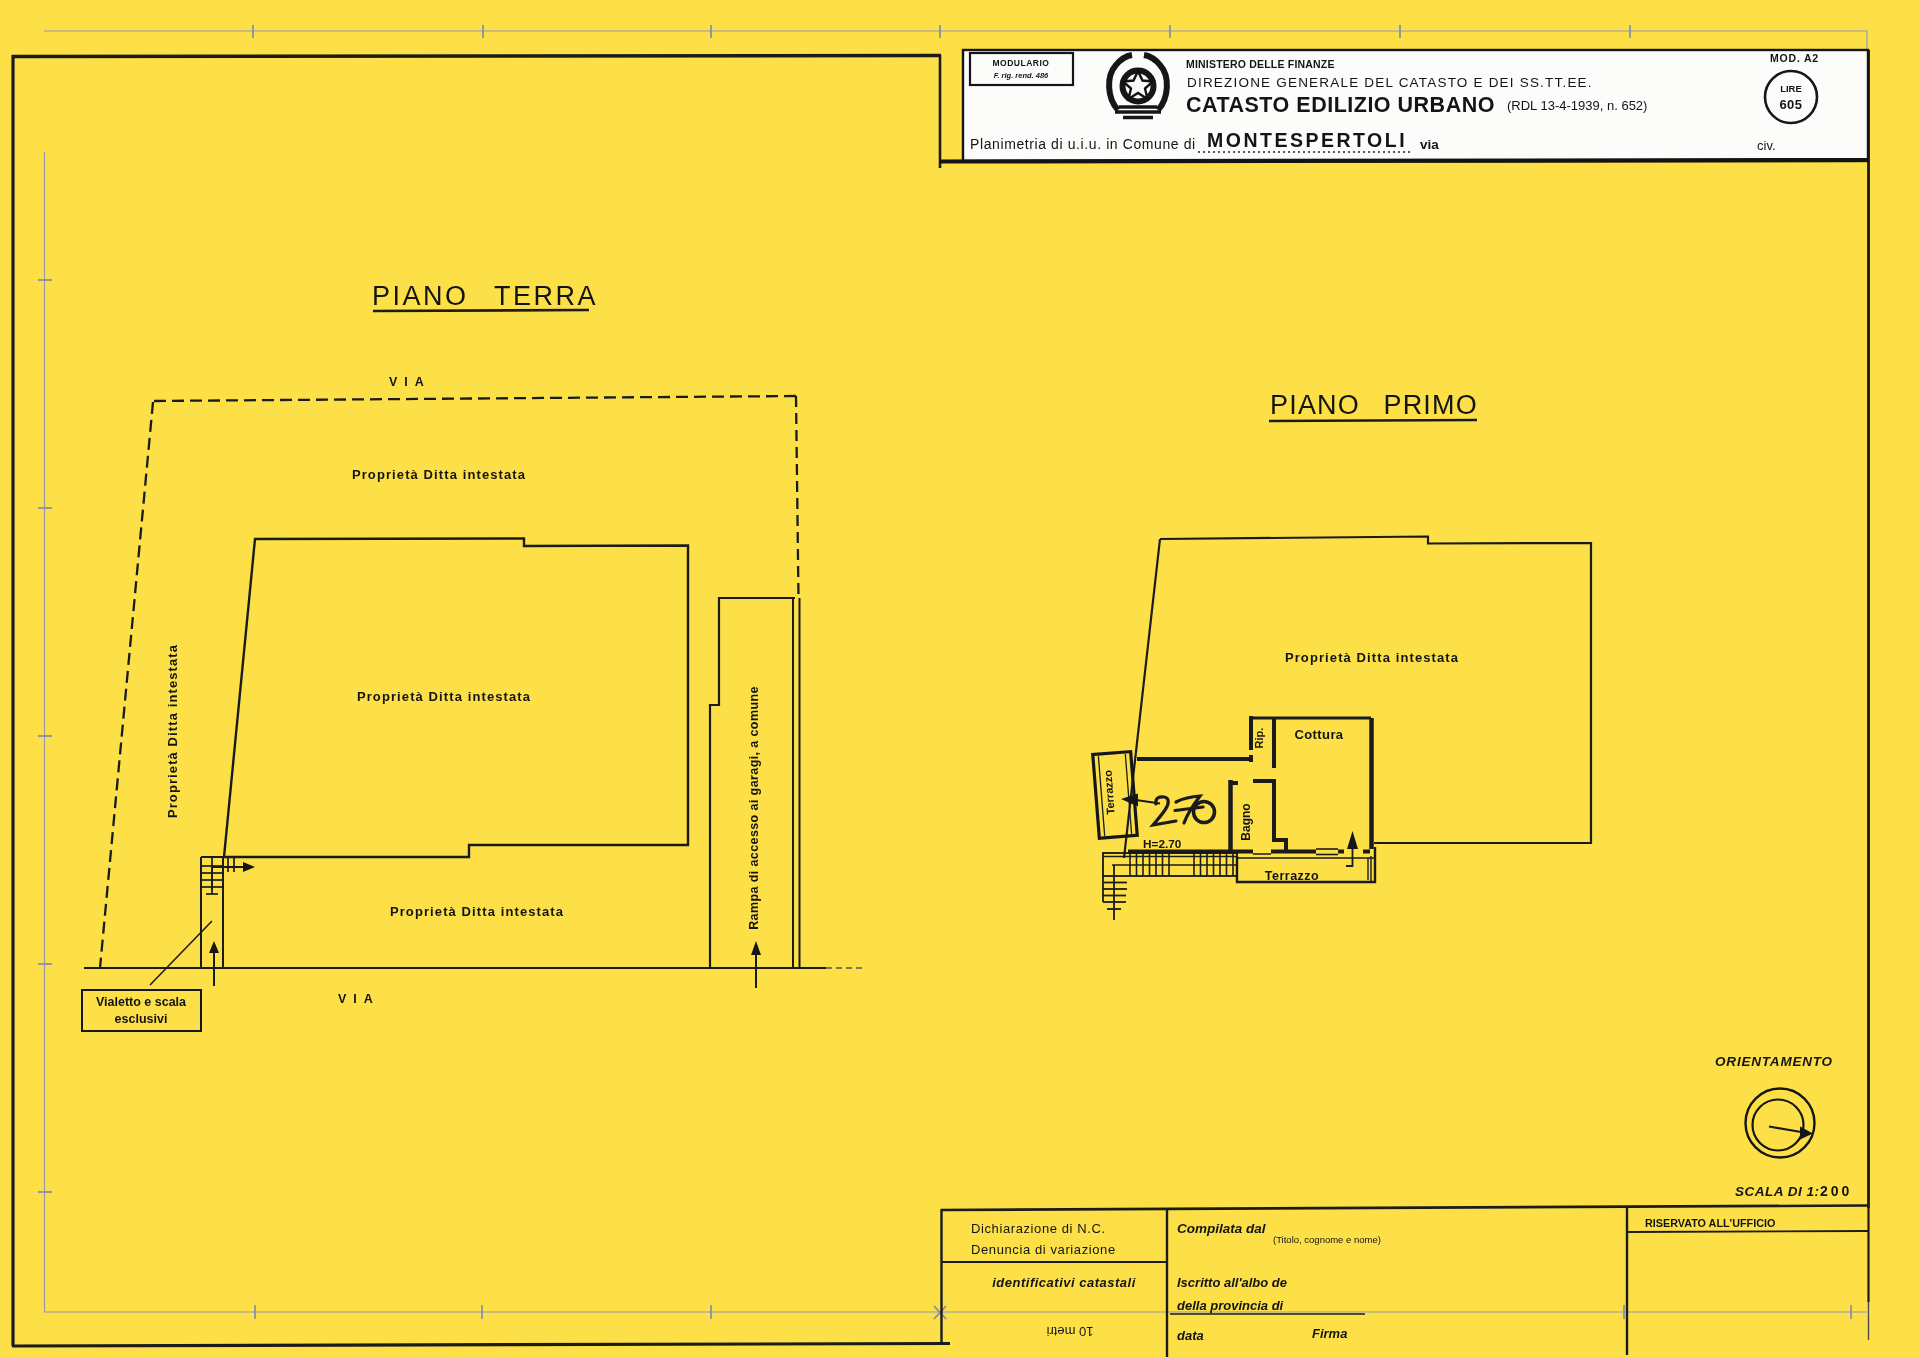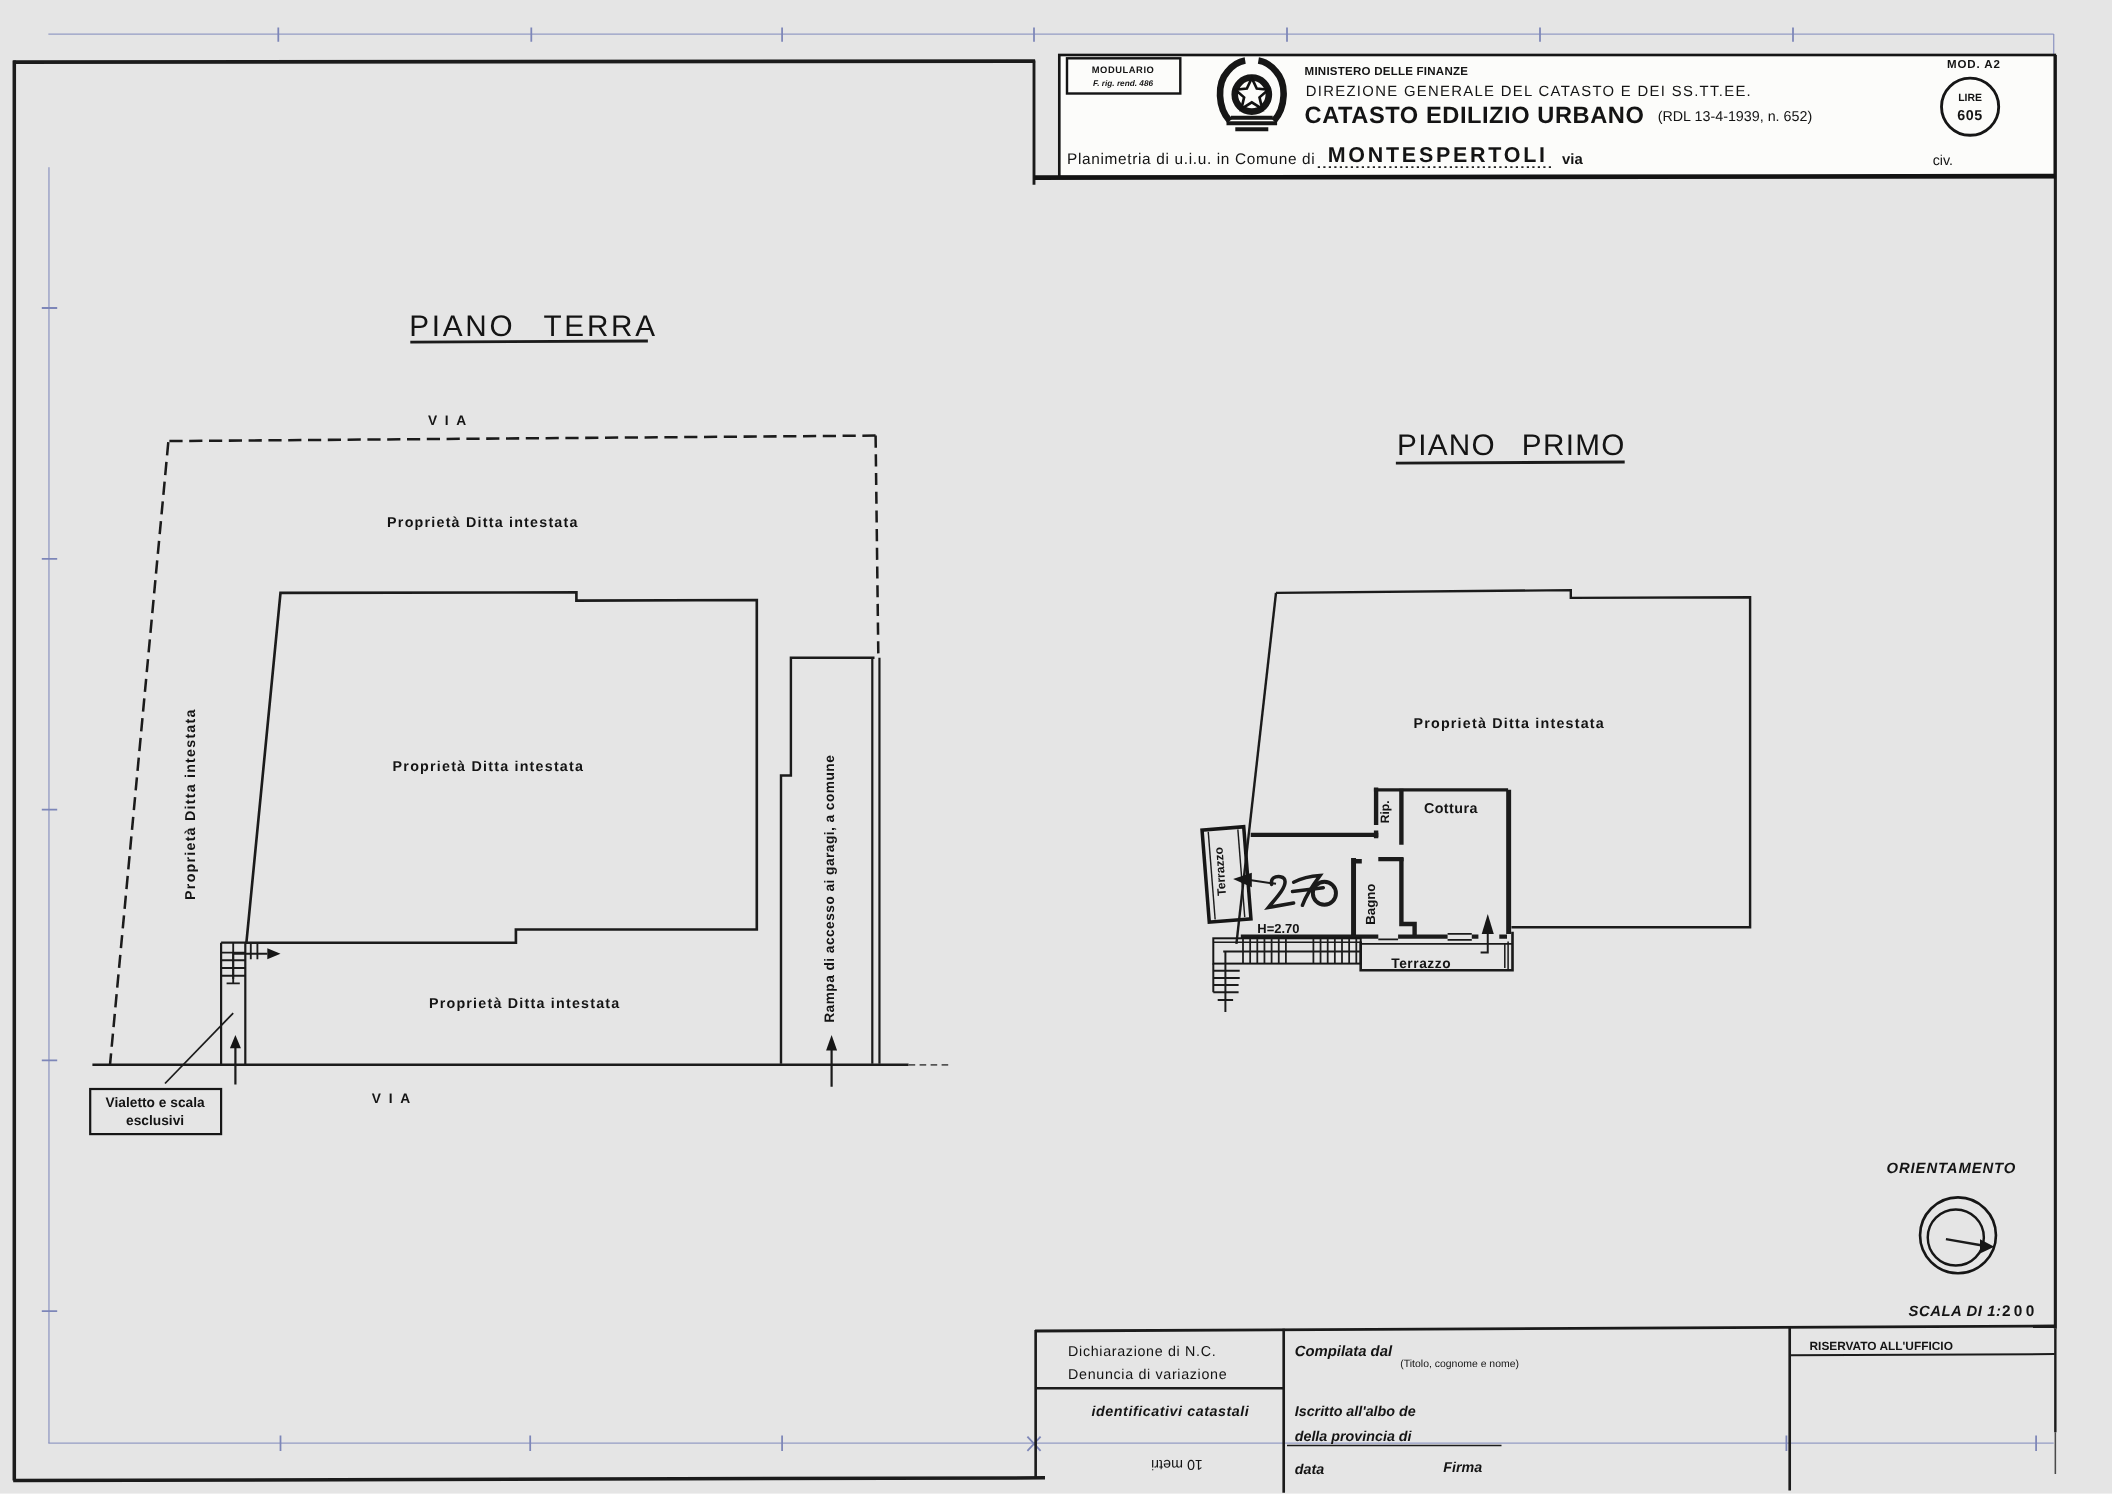--- a/index.html
+++ b/index.html
@@ -1,16 +1,16 @@
 <!DOCTYPE html>
 <html><head>
 <meta charset="utf-8">
 <style>
 html,body{margin:0;padding:0;background:#ffffff;}
-#page{position:relative;width:1920px;height:1358px;background:#e5e5e5;overflow:hidden;}
+#page{position:relative;width:1920px;height:1358px;background:#fde047;overflow:hidden;}
 svg{position:absolute;top:0;left:0;filter:blur(0.3px);}
 text{font-family:"Liberation Sans",sans-serif;fill:#141414;}
 .ln{stroke:#1b1b1b;fill:none;}
 .bl{stroke:#8a92c0;fill:none;stroke-width:1.2;opacity:0.9;}
 </style>
 </head>
 <body>
 <div id="page">
 <svg width="1920" height="1358" viewBox="0 0 1920 1358">
 

